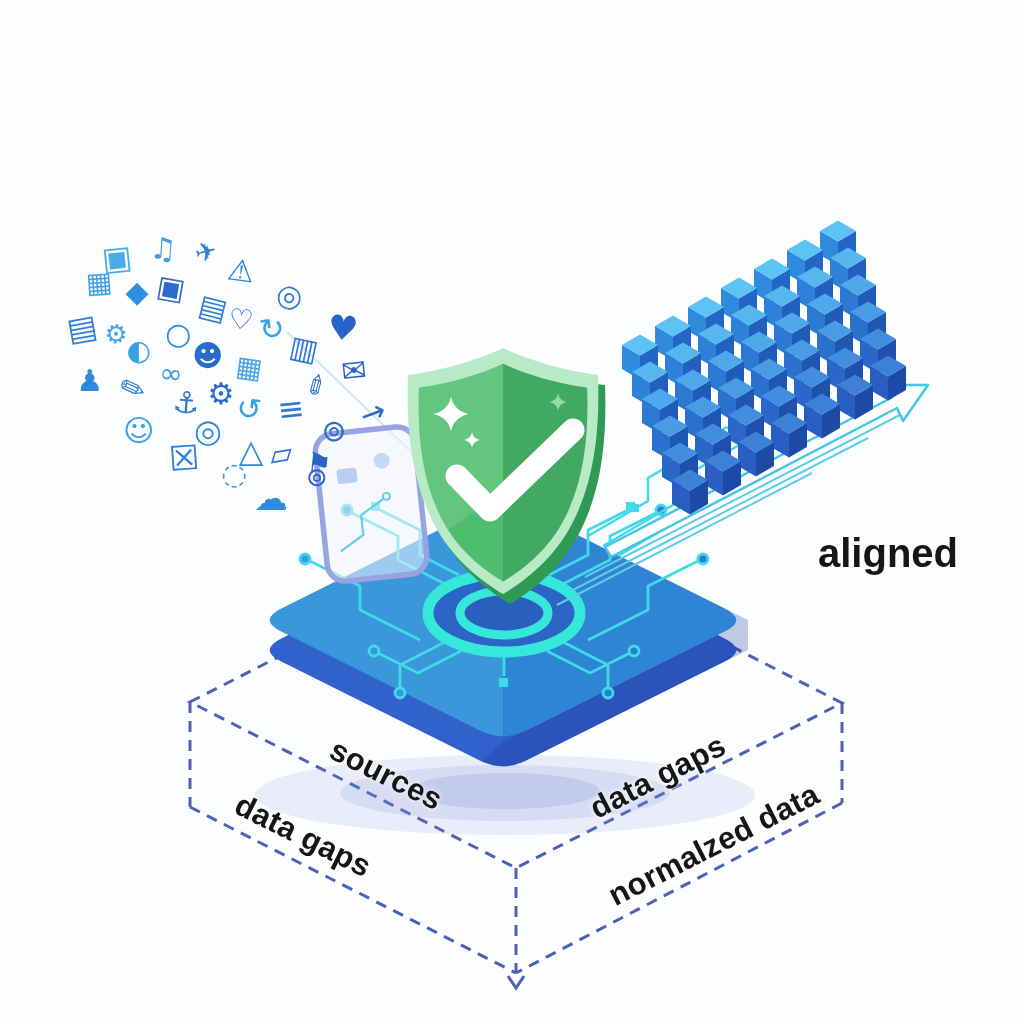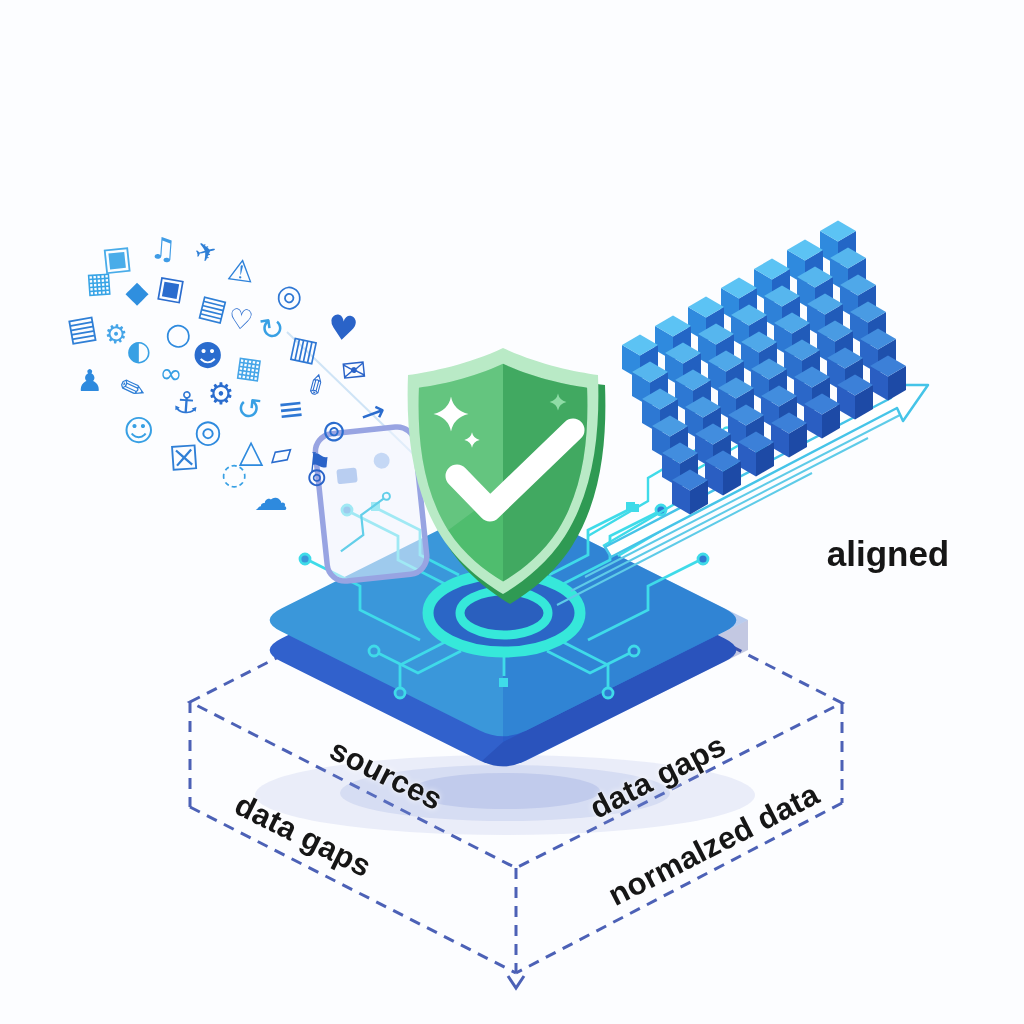--- a/index.html
+++ b/index.html
@@ -20,21 +20,21 @@
     position:absolute;
     font-weight:bold;
     color:#161616;
     white-space:nowrap;
     text-shadow:0 0 6px rgba(255,255,255,.95),0 0 2px #fff;
   }
   .label-flat{font-size:31px;letter-spacing:.3px;}
   .label-iso-l{font-size:31px;letter-spacing:.3px;transform:translate(-50%,-50%) rotate(26.5deg);}
   .label-iso-r{font-size:31px;letter-spacing:.3px;transform:translate(-50%,-50%) rotate(-27deg);}
   .label-block{
-    font-size:35px;line-height:37px;text-align:center;
+    font-size:40px;line-height:37px;text-align:center;
     transform:translate(-50%,-50%);
   }
 </style>
 </head>
 <body>
 
 <div class="stage">
 
   <svg width="1024" height="1024" viewBox="0 0 1024 1024">
 

